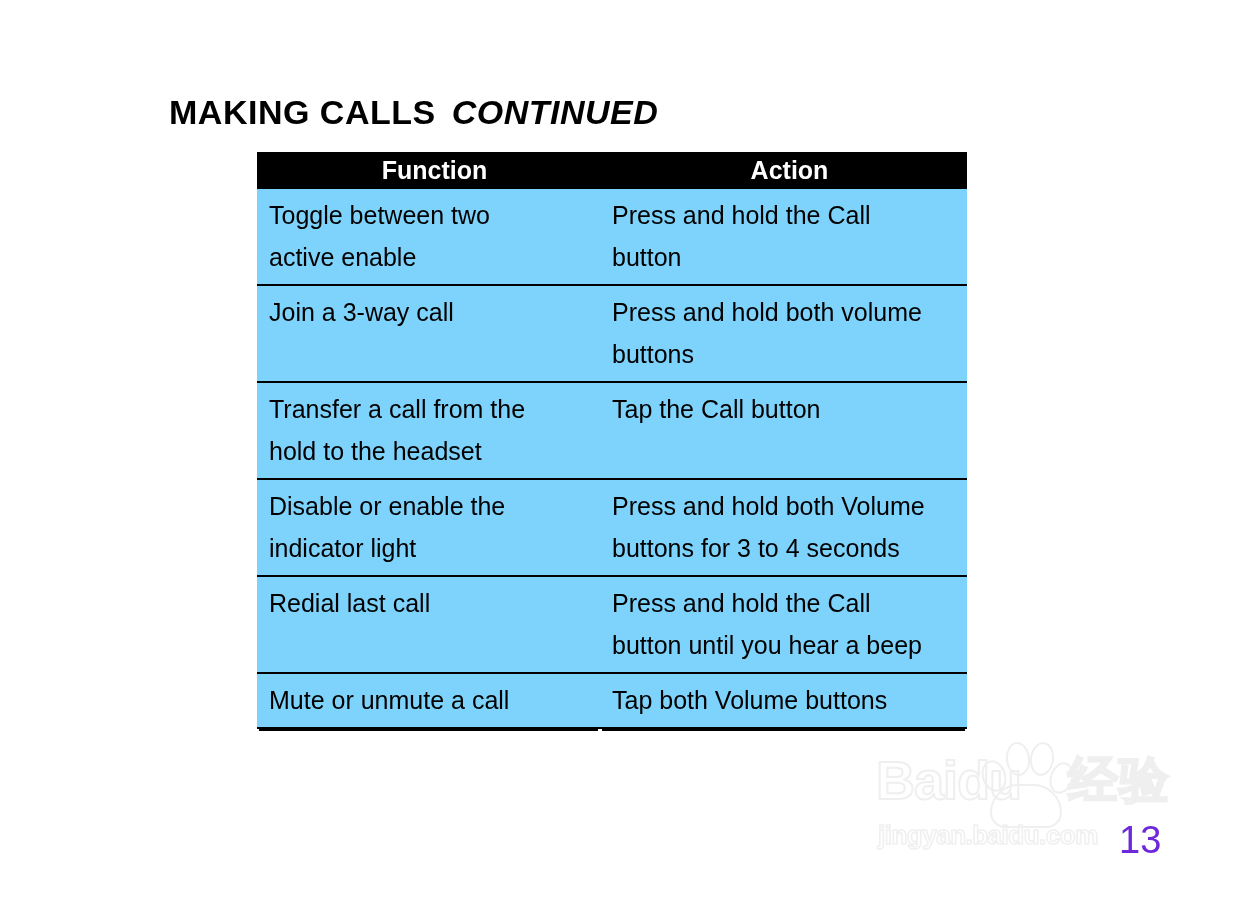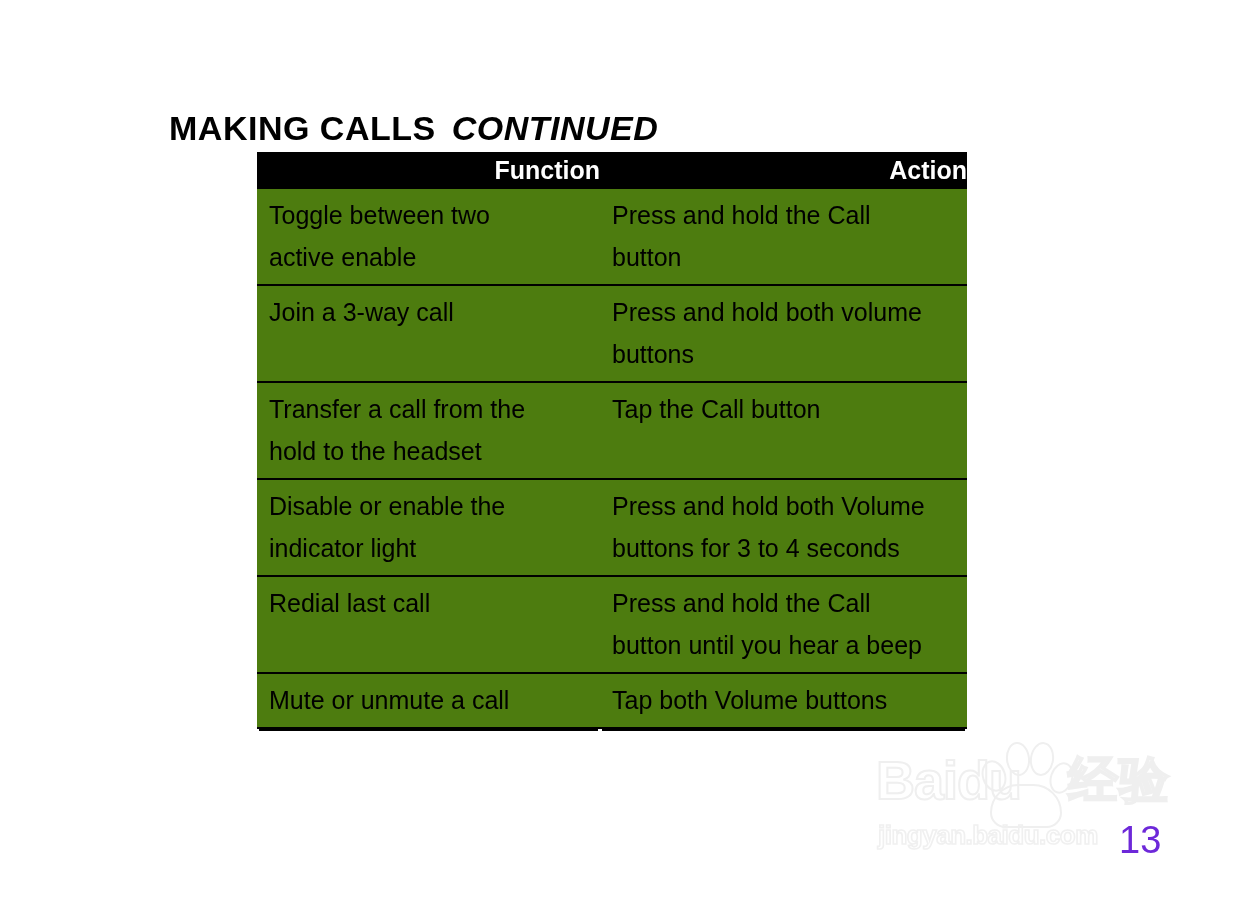--- a/index.html
+++ b/index.html
@@ -21,21 +21,21 @@
     left: 0;
     top: 0;
     width: 1248px;
     height: 908px;
   }
 
   
   #page-title {
     position: absolute;
     left: 169px;
-    top: 108px;
+    top: 92px;
     font-size: 34px;
     font-weight: bold;
     letter-spacing: 0.5px;
     color: #000000;
     white-space: nowrap;
     line-height: 40px;
   }
   #page-title .title-main { font-style: normal; }
   #page-title .title-cont {
     font-style: italic;
@@ -52,36 +52,36 @@
     table-layout: fixed;
   }
   #spec-table col.c-function { width: 343px; }
   #spec-table col.c-action   { width: 367px; }
 
   #spec-table thead th {
     background: #000000;
     color: #ffffff;
     font-size: 25px;
     font-weight: bold;
-    text-align: right;
+    text-align: center;
     padding: 3px 0 4px 12px;
     line-height: 30px;
     border: none;
   }
 
   #spec-table tbody td {
     font-size: 25px;
     font-weight: normal;
     color: #000000;
     text-align: left;
     vertical-align: top;
     padding: 5px 10px 6px 12px;
     line-height: 42px;
     border-bottom: 2px solid #000000;
-    background: #4d7c0f;
+    background: #7dd3fc;
   }
 
   #spec-table tbody tr:last-child td {
     border-bottom: 2px solid #000000;
     box-shadow: 0 5px 0 -2px #000000;
   }
 
   .cell-line { display: block; white-space: nowrap; }
 
   

